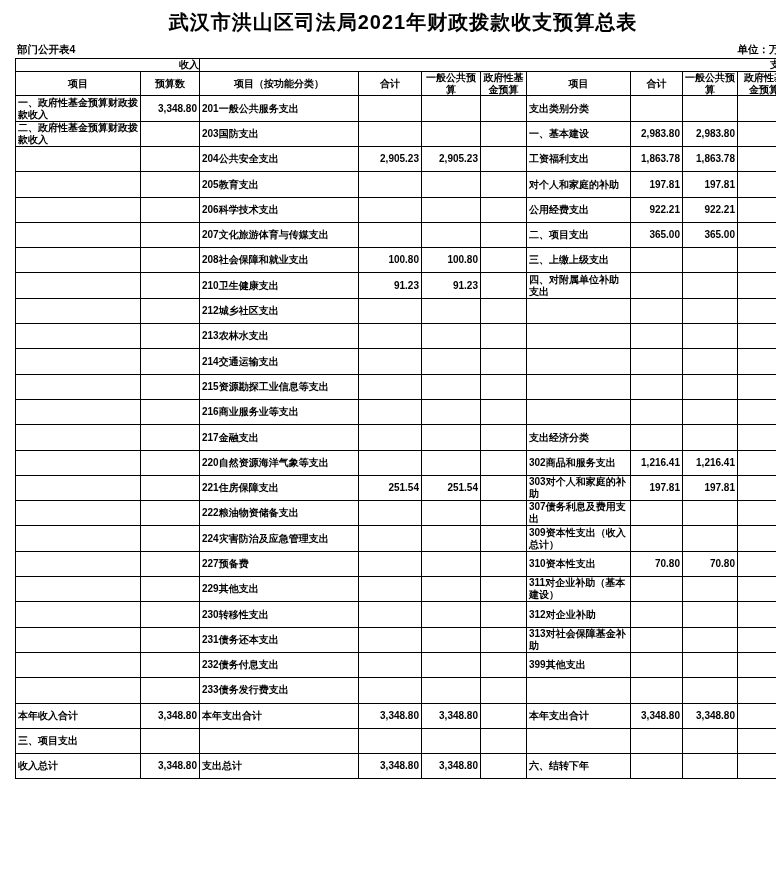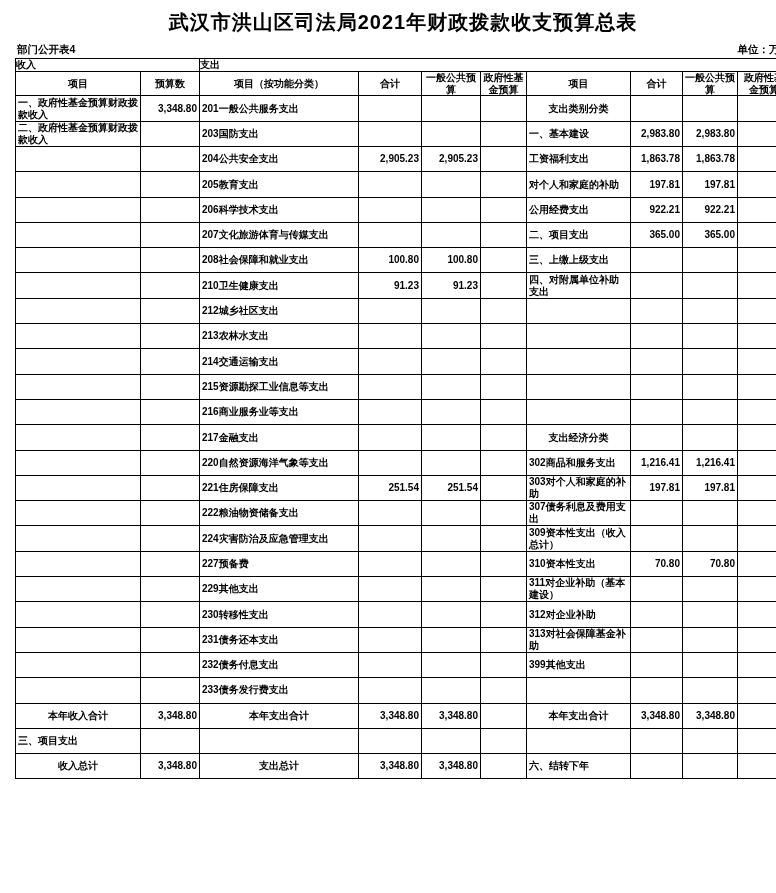--- a/index.html
+++ b/index.html
@@ -2,26 +2,26 @@
 <html><head>
 <meta charset="utf-8">
 <style>
   html,body{margin:0;padding:0;background:#fff;}
   body{width:776px;height:893px;color:#000;font-family:"Liberation Sans","DejaVu Sans",sans-serif;overflow:hidden;}
   .page{width:776px;height:893px;box-sizing:border-box;margin-left:15px;}
   .title{font-size:20px;font-weight:bold;text-align:center;padding-top:9px;letter-spacing:1px;}
   .subrow{display:flex;justify-content:space-between;align-items:flex-end;font-size:10.5px;font-weight:bold;margin-top:7px;padding:0 1px 1px 2px;}
   table{border-collapse:collapse;table-layout:fixed;width:775px;margin-left:0;}
   th,td{border:1px solid #000;font-weight:bold;font-size:10px;line-height:1.18;padding:0 2px;vertical-align:middle;overflow:hidden;box-sizing:border-box;}
-  tr.group-row th{height:12px;text-align:left;padding:0;}
+  tr.group-row th{height:12px;text-align:right;padding:0;}
   tr.col-head-row th{height:22px;text-align:center;}
   tbody tr{height:25.3px;}
   td.num{text-align:right;}
   td.item{text-align:left;}
-  td.center{text-align:center;}
+  td.center{}
 </style>
 </head>
 <body>
 
 <div class="page">
   <div class="title">武汉市洪山区司法局2021年财政拨款收支预算总表</div>
   <div class="subrow">
     <span>部门公开表4</span>
     <span>单位：万元</span>
   </div>

